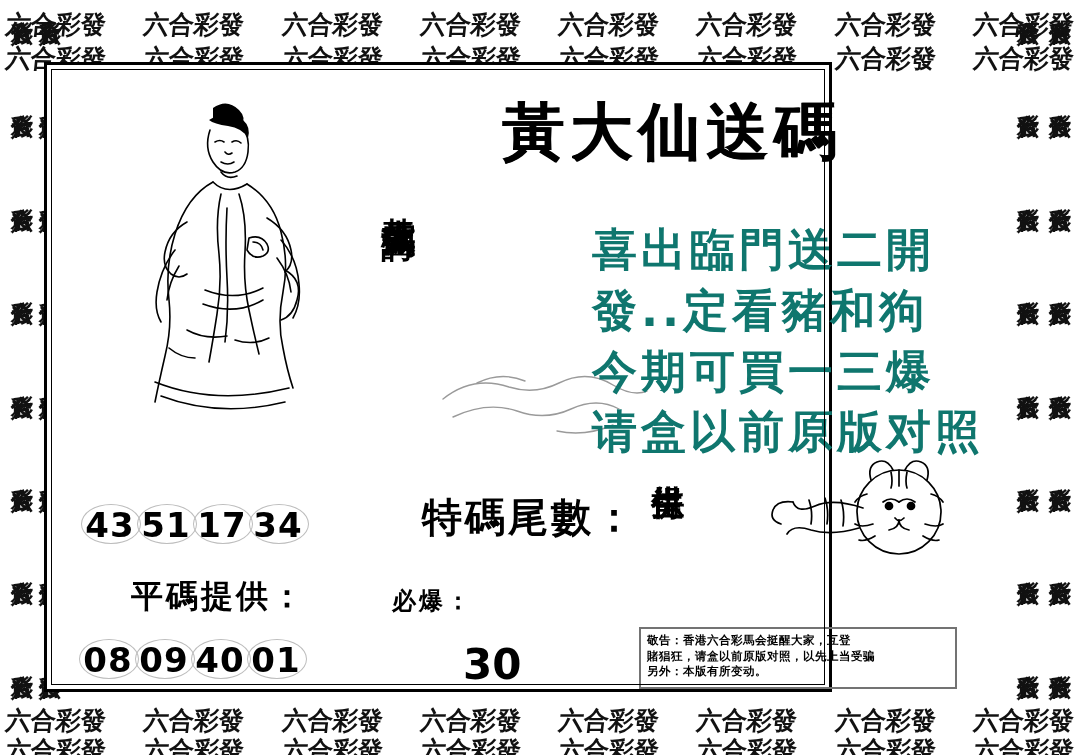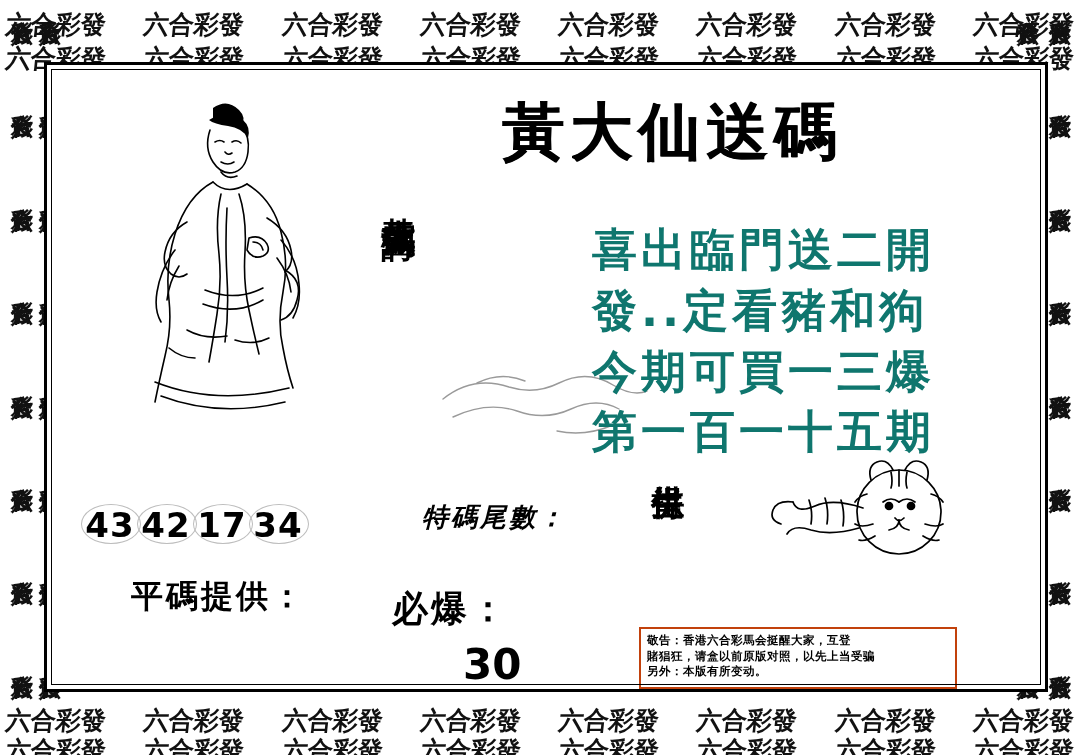--- a/index.html
+++ b/index.html
@@ -70,21 +70,21 @@
     text-orientation: upright;
     transform: skewY(-4deg);
     line-height: 1;
   }
 
   
   #card {
     position: absolute;
     left: 44px;
     top: 62px;
-    width: 1004px;
+    width: 788px;
     height: 630px;
     border: 3px solid #000;
     background: #ffffff;
     box-sizing: border-box;
     padding-left: 36px;
   }
   #card::after {
     content: "";
     position: absolute;
     left: 4px; top: 4px; right: 4px; bottom: 4px;
@@ -191,39 +191,38 @@
     margin-top: -21px;
     border: 1px solid #bdbdbd;
     border-radius: 50%;
     pointer-events: none;
   }
 
   
   #tail-label {
     position: absolute;
     left: 375px;
-    top: 435px;
-    font-size: 26px;
+    top: 425px;
+    font-size: 40px;
     font-weight: bold;
     letter-spacing: 3px;
     white-space: nowrap;
-    font-style: italic;
   }
   #tail-value {
     position: absolute;
     left: 460px;
     top: 482px;
     font-size: 48px;
     font-weight: bold;
   }
   #burst-label {
     position: absolute;
     left: 345px;
     top: 520px;
-    font-size: 36px;
+    font-size: 24px;
     font-weight: bold;
     letter-spacing: 3px;
     white-space: nowrap;
   }
   #burst-value {
     position: absolute;
     left: 416px;
     top: 575px;
     font-size: 42px;
     font-weight: bold;
@@ -254,21 +253,21 @@
     white-space: nowrap;
   }
 
   
   #notice {
     position: absolute;
     left: 592px;
     top: 562px;
     width: 318px;
     height: 62px;
-    border: 2px solid #c2410c;
+    border: 2px solid #737373;
     box-sizing: border-box;
     padding: 4px 6px;
     font-size: 11.5px;
     line-height: 1.35;
     font-weight: bold;
     letter-spacing: 0.5px;
     color: #000;
     overflow: hidden;
   }
   #notice div { white-space: nowrap; }
@@ -462,31 +461,37 @@
     </div>
 
     <div id="title">黃大仙送碼</div>
 
     <div id="subtitle-vertical">黃大仙靈碼詩</div>
 
     <div id="poem">
       <div class="poem-line">喜出臨門送二開</div>
       <div class="poem-line">發..定看豬和狗</div>
       <div class="poem-line">今期可買一三爆</div>
-      <div class="poem-line">第一百一十五期</div>
+      <div class="poem-line">请盒以前原版对照</div>
     </div>
 
     <div class="num-row" id="special-nums">
       <span class="num-cell">43</span>
-      <span class="num-cell">42</span>
+      <span class="num-cell">51</span>
       <span class="num-cell">17</span>
       <span class="num-cell">34</span>
     </div>
 
     <div class="label-head" id="plain-label">平碼提供：</div>
+    <div class="num-row" id="plain-nums">
+      <span class="num-cell">08</span>
+      <span class="num-cell">09</span>
+      <span class="num-cell">40</span>
+      <span class="num-cell">01</span>
+    </div>
 
     <div id="tail-label">特碼尾數：</div>
 
     <div id="burst-label">必爆：</div>
     <div id="burst-value">30</div>
 
     <div id="zodiac-vertical">生肖提供</div>
 
 
     <div id="notice">

